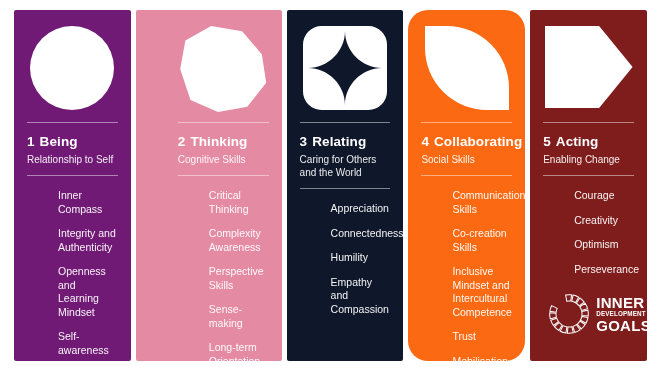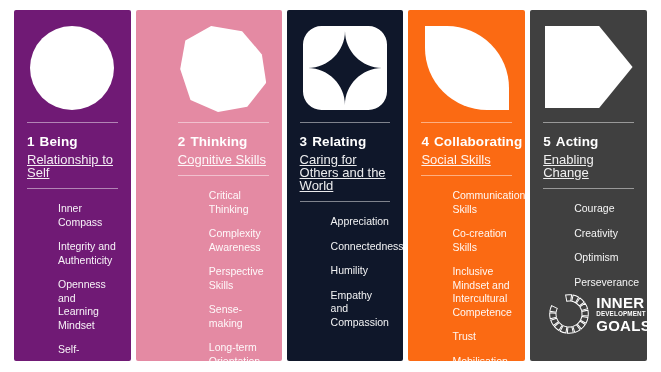--- a/index.html
+++ b/index.html
@@ -100,25 +100,24 @@
     color: #ffffff;
     font-size: 13.5px;
     font-weight: bold;
     line-height: 17px;
     letter-spacing: 0.1px;
     white-space: nowrap;
   }
   .title .num { margin-right: 5px; }
   .subtitle {
     color: rgba(255,255,255,0.92);
-    font-size: 13px;
+    font-size: 10px;
     font-weight: normal;
     line-height: 13px;
     margin-top: 3px;
-    text-decoration: underline;
   }
 
   
   .skills {
     padding: 0 13px;
     flex: 1 1 auto;
     min-height: 0;
   }
   .skill {
     color: rgba(255,255,255,0.95);
@@ -218,39 +217,39 @@
         <div class="subtitle">Caring for Others and the World</div>
       </div>
       <div class="rule mid"></div>
       <div class="skills">
         <div class="skill">Appreciation</div>
         <div class="skill">Connectedness</div>
         <div class="skill">Humility</div>
         <div class="skill">Empathy and Compassion</div>
       </div>
     </div>
-    <div class="column" style="background: rgb(251, 106, 19);">
+    <div class="column" style="background: rgb(251, 106, 19); border-radius: 20px;">
       <div class="shape-area">
         <div class="shape leaf"></div>
       </div>
       <div class="rule top"></div>
       <div class="header">
         <div class="title"><span class="num">4</span><span>Collaborating</span></div>
         <div class="subtitle">Social Skills</div>
       </div>
       <div class="rule mid"></div>
       <div class="skills">
         <div class="skill">Communication Skills</div>
         <div class="skill">Co-creation Skills</div>
         <div class="skill">Inclusive Mindset and Intercultural Competence</div>
         <div class="skill">Trust</div>
         <div class="skill">Mobilisation Skills</div>
       </div>
     </div>
-    <div class="column" style="background: #404040;">
+    <div class="column" style="background: #7f1d1d;">
       <div class="shape-area">
         <div class="shape arrow"></div>
       </div>
       <div class="rule top"></div>
       <div class="header">
         <div class="title"><span class="num">5</span><span>Acting</span></div>
         <div class="subtitle">Enabling Change</div>
       </div>
       <div class="rule mid"></div>
       <div class="skills">

